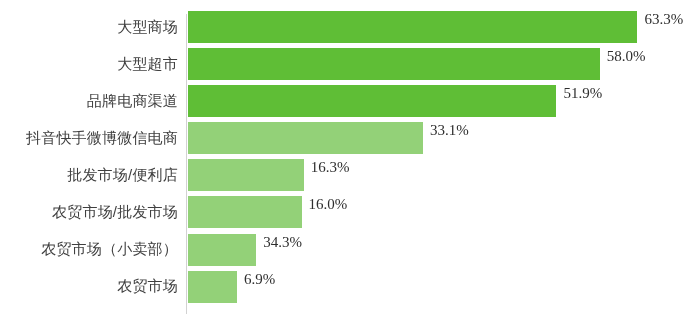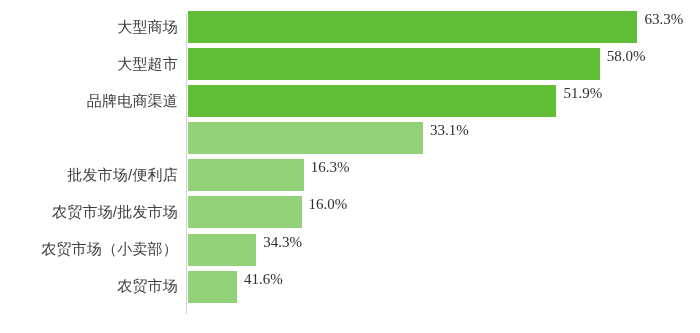--- a/index.html
+++ b/index.html
@@ -113,20 +113,21 @@
         </div>
       </div>
       <div class="bar-row">
         <div class="cat-label">品牌电商渠道</div>
         <div class="bar-track">
           <div class="bar" style="width: 368.49px; background: rgb(95, 190, 54);"></div>
           <div class="value-label">51.9%</div>
         </div>
       </div>
       <div class="bar-row">
+        <div class="cat-label">抖音快手微博微信电商</div>
         <div class="bar-track">
           <div class="bar light" style="width: 235.01px; background: rgb(147, 209, 120);"></div>
           <div class="value-label">33.1%</div>
         </div>
       </div>
       <div class="bar-row">
         <div class="cat-label">批发市场/便利店</div>
         <div class="bar-track">
           <div class="bar light" style="width: 115.73px; background: rgb(147, 209, 120);"></div>
           <div class="value-label">16.3%</div>
@@ -143,17 +144,17 @@
         <div class="cat-label">农贸市场（小卖部）</div>
         <div class="bar-track">
           <div class="bar light" style="width: 68.16px; background: rgb(147, 209, 120);"></div>
           <div class="value-label">34.3%</div>
         </div>
       </div>
       <div class="bar-row">
         <div class="cat-label">农贸市场</div>
         <div class="bar-track">
           <div class="bar light" style="width: 48.99px; background: rgb(147, 209, 120);"></div>
-          <div class="value-label">41.6%</div>
+          <div class="value-label">6.9%</div>
         </div>
       </div>
     </div>
 </div>
 
 </body></html>

